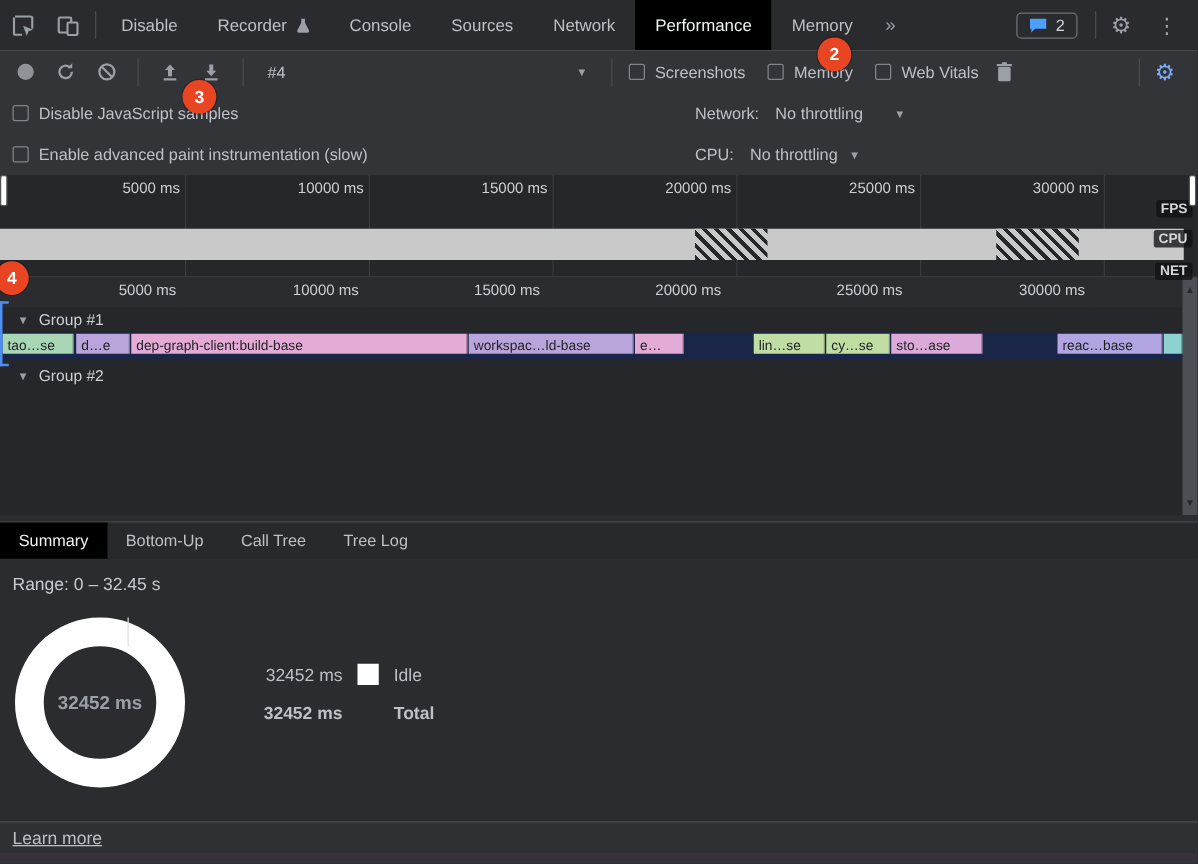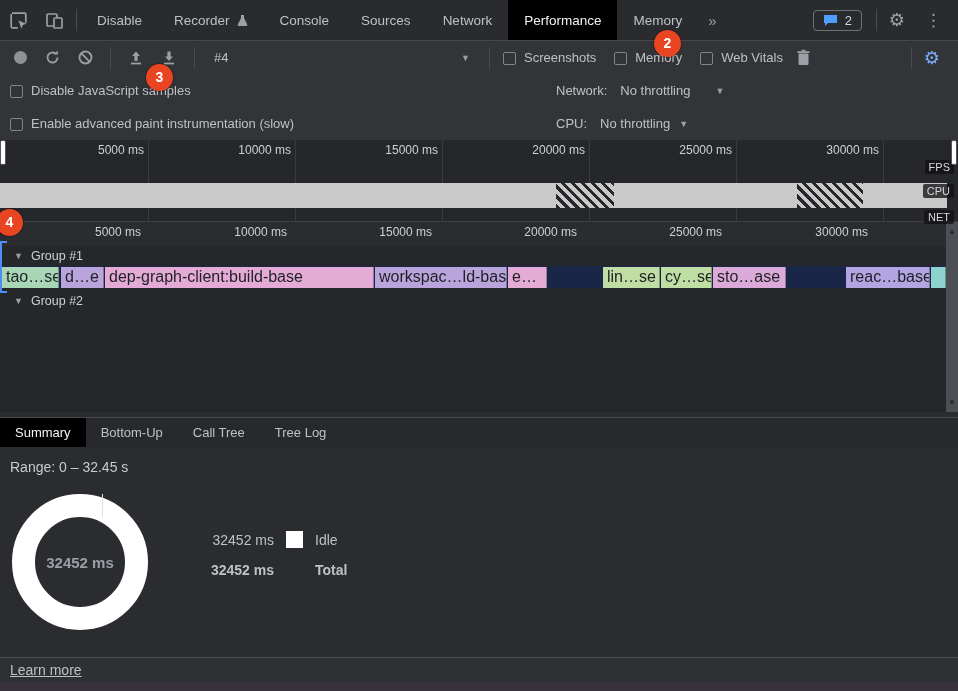--- a/index.html
+++ b/index.html
@@ -27,48 +27,48 @@
   .kebab { font-size:17px; color:#9aa0a6; padding:0 12px; letter-spacing:0; }
   
   .controls { position:absolute; top:41px; left:0; right:0; height:99px; background:#333438; }
   .toolbar { position:absolute; top:0; left:0; right:0; height:33px;
     display:flex; align-items:center; gap:9px; padding:0 10px; }
   .record-dot { width:13px; height:13px; border-radius:50%; background:#8f9398; margin:0 4px; }
   .tool-ic { display:flex; align-items:center; justify-content:center; width:24px; height:24px; }
   .profile-select { display:flex; align-items:center; justify-content:space-between;
     width:268px; padding:0 6px; color:#bdc1c6; }
   .caret { font-size:9px; color:#9aa0a6; }
-  .check-item { display:flex; align-items:flex-end; gap:8px; color:#bdc1c6; white-space:nowrap; }
+  .check-item { display:flex; align-items:center; gap:8px; color:#bdc1c6; white-space:nowrap; }
   .cb { width:13px; height:13px; border:1.5px solid #80858b; border-radius:2px; flex:0 0 13px; }
   .setrow { position:absolute; left:0; right:0; height:33px; display:flex; align-items:center; padding-left:10px; }
   .setrow.r1 { top:33px; } .setrow.r2 { top:66px; }
   .throttle { position:absolute; left:556px; display:flex; align-items:center; gap:9px; }
   .throttle .val { color:#bdc1c6; }
   
   #overview { position:absolute; top:140px; left:0; right:0; height:82px;
     background:#26272a; border-bottom:1px solid #3f4043; }
   .gridline { position:absolute; top:0; bottom:0; width:1px; background:#3a3b3f; }
   .tick-label { position:absolute; top:3px; width:88px; text-align:right;
     font-size:12px; color:#cdd1d5; }
   .cpu-band { position:absolute; top:43px; height:25px; left:0; width:947px; background:#c9c9c9; }
   .hatch { position:absolute; top:0; bottom:0;
     background:repeating-linear-gradient(45deg,#26272a 0 3px,#c9c9c9 3px 7px); }
-  .lane-chip { position:absolute; right:4px; font-size:11px; font-weight:normal; color:#d4d8dc;
+  .lane-chip { position:absolute; right:4px; font-size:11px; font-weight:bold; color:#d4d8dc;
     background:rgba(18,18,20,.78); padding:1px 4px; border-radius:2px; z-index:3; }
   .ov-handle { position:absolute; width:6px; height:25px; top:0; background:#fff;
     border:1px solid #555; border-radius:2px; z-index:4; }
   
   #mruler { position:absolute; top:222px; left:0; right:12px; height:24px; background:#2b2c30; }
   #flamegrid { position:absolute; top:222px; left:0; height:190px; width:946px; }
   #flame { position:absolute; top:246px; left:0; width:946px; height:166px; background:#26272b; }
   .group-header { position:absolute; left:14px; display:flex; gap:8px; align-items:center;
     font-size:12.5px; color:#cdd1d5; z-index:2; }
   .disclosure { font-size:9px; color:#9aa0a6; }
   .track-bg { position:absolute; left:0; width:946px; height:22px; background:#1a2647; }
-  .bar { position:absolute; height:21px; line-height:20px; font-size:16px; color:#1e2023;
+  .bar { position:absolute; height:16px; line-height:20px; font-size:11px; color:#1e2023;
     padding-left:4px; overflow:hidden; white-space:nowrap;
     border-right:1px solid rgba(25,25,30,.35); z-index:2; }
   .sel-bracket { position:absolute; left:0; top:241px; width:7px; height:52px;
     border:2px solid #4e8df6; border-right:none; z-index:5; }
   #vscroll { position:absolute; right:0; top:222px; width:12px; height:190px; background:#4c4f53; }
   .scroll-arrow { position:absolute; left:0; width:12px; text-align:center;
     font-size:8px; color:#26282b; }
   
   #btabs { position:absolute; top:417px; left:0; right:0; height:30px; background:#28292c;
     border-top:1px solid #47484c; display:flex; align-items:center; }

